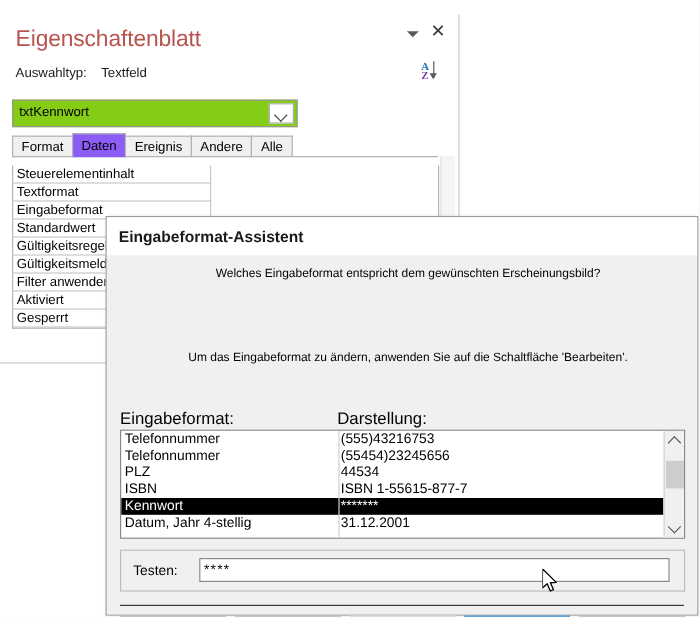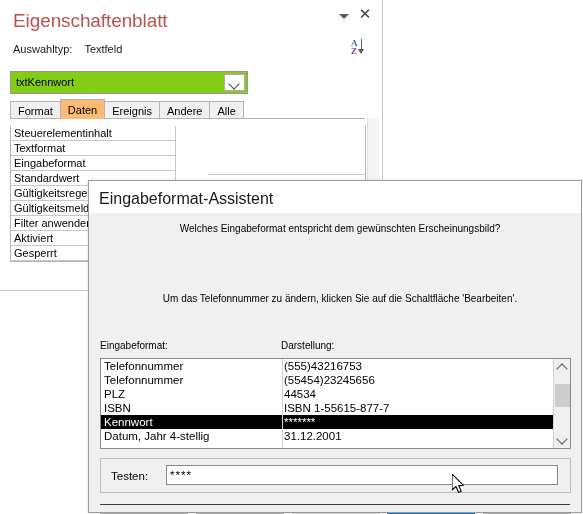--- a/index.html
+++ b/index.html
@@ -14,21 +14,21 @@
     font-size: 11px;
     color: #000000;
     overflow: hidden;
     position: relative;
   }
 
   
   #property-sheet {
     position: absolute;
     left: 0;
-    top: 0;
+    top: 12px;
     width: 383px;
     height: 291px;
     background: #ffffff;
     border-right: 1px solid #c8c8c8;
     border-bottom: 1px solid #c8c8c8;
     box-sizing: border-box;
   }
 
   .ps-titlebar {
     position: absolute;
@@ -184,21 +184,21 @@
     background: #f0f0f0;
     border: 1px solid #b4b4b4;
     border-bottom: none;
     margin-right: -1px;
     box-sizing: border-box;
     cursor: pointer;
     white-space: nowrap;
     color: #000;
   }
   .ps-tab.active {
-    background: #fdba74;
+    background: #8b5cf6;
     height: 20px;
     line-height: 20px;
     position: relative;
     z-index: 3;
   }
   .ps-tab-strip {
     position: absolute;
     left: 10px;
     top: 118px;
     width: 355px;
@@ -292,23 +292,24 @@
     left: 0; top: 0;
     width: 100%;
     height: 32px;
     background: #ffffff;
     box-sizing: border-box;
   }
   .wz-title {
     position: absolute;
     left: 10px;
     top: 9px;
-    font-size: 16px;
+    font-size: 13px;
     color: #1a1a1a;
     white-space: nowrap;
+    font-weight: bold;
   }
 
   .wz-body {
     position: absolute;
     left: 0;
     top: 32px;
     right: 0;
     bottom: 0;
     background: #f0f0f0;
   }
@@ -321,21 +322,21 @@
     line-height: 15px;
     width: 470px;
     text-align: center;
   }
   .wz-p1 { top: 8px; }
   .wz-p2 { top: 36px; }
   .wz-p3 { top: 78px; }
 
   .wz-collabel {
     position: absolute;
-    font-size: 10px;
+    font-size: 14px;
     color: #000;
     top: 127px;
   }
   .wz-collabel.left { left: 11px; }
   .wz-collabel.right { left: 192px; }
 
   .wz-list {
     position: absolute;
     left: 11px;
     top: 145px;
@@ -593,21 +594,21 @@
 
 <div id="wizard">
 
   <div class="wz-titlebar">
     <div class="wz-title">Eingabeformat-Assistent</div>
   </div>
 
   <div class="wz-body">
 
     <div class="wz-p wz-p1">Welches Eingabeformat entspricht dem gewünschten Erscheinungsbild?</div>
-    <div class="wz-p wz-p3">Um das Telefonnummer zu ändern, klicken Sie auf die Schaltfläche 'Bearbeiten'.</div>
+    <div class="wz-p wz-p3">Um das Eingabeformat zu ändern, anwenden Sie auf die Schaltfläche 'Bearbeiten'.</div>
 
     <div class="wz-collabel left">Eingabeformat:</div>
     <div class="wz-collabel right">Darstellung:</div>
 
     <div class="wz-list">
       <div class="wz-list-inner" id="wz-list-inner">
           <div class="wz-item">
             <div class="wz-item-fmt">Telefonnummer</div>
             <div class="wz-item-disp">(555)43216753</div>
           </div>

